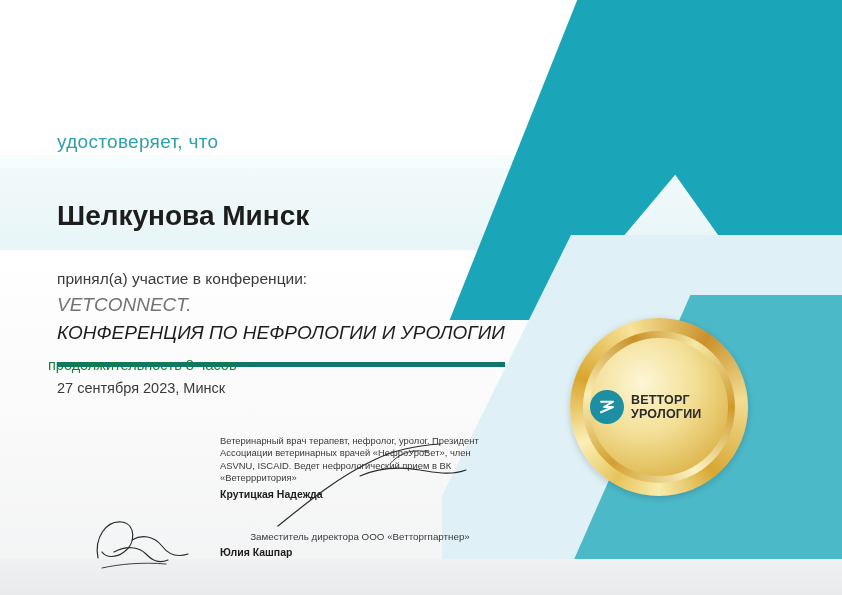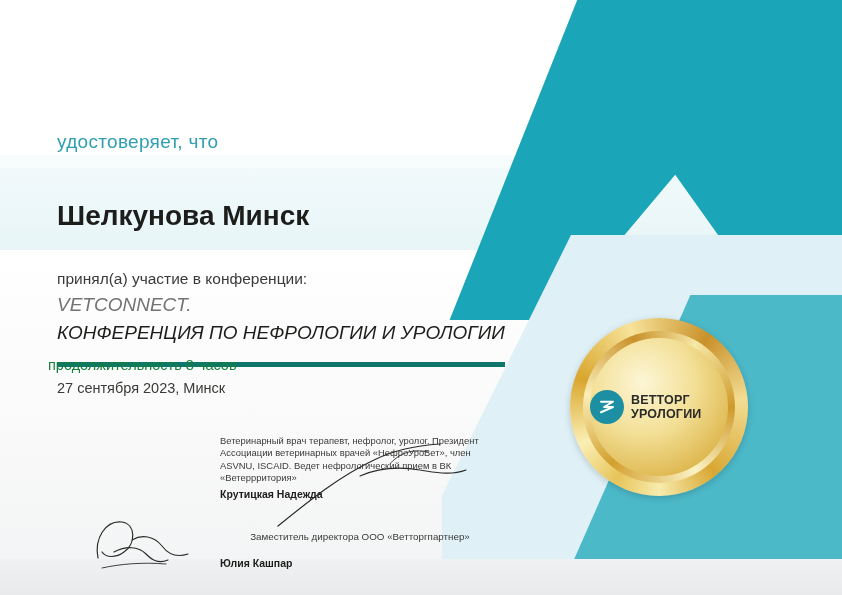--- a/index.html
+++ b/index.html
@@ -197,21 +197,21 @@
     left: 220px;
     top: 531px;
     width: 280px;
   }
   .sig-role {
     font-size: 9.8px;
     color: #3a3a38;
     text-align: center;
   }
   .sig-name2 {
-    margin-top: 15px;
+    margin-top: 4px;
     font-size: 10.5px;
     font-weight: bold;
     color: #1d1d1b;
   }
 
   
   .scribble-1 {
     position: absolute;
     left: 270px;
     top: 440px;

